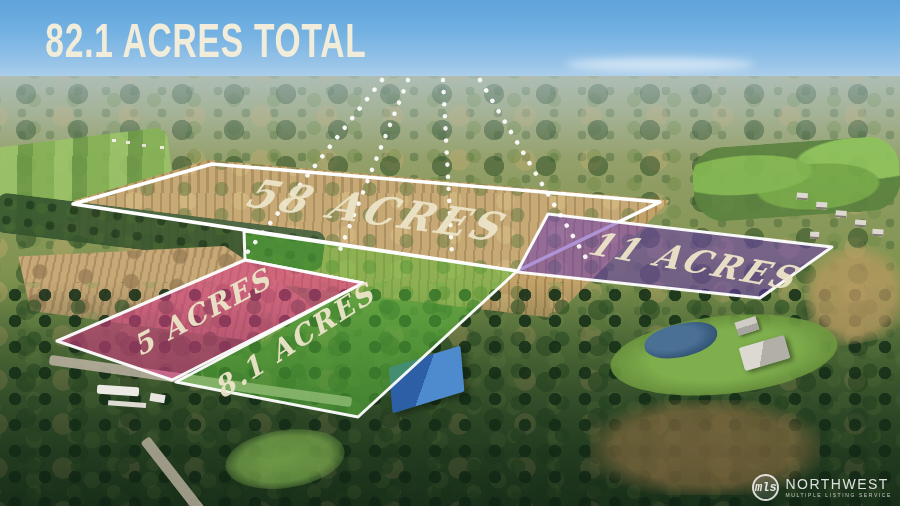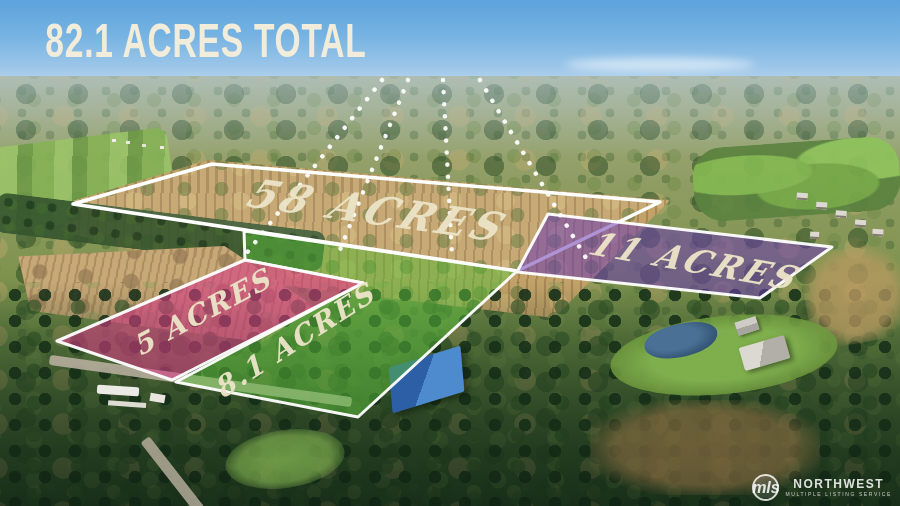--- a/index.html
+++ b/index.html
@@ -116,22 +116,22 @@
   
   .title{position:absolute;left:0;top:14px;width:900px;color:#f2edda;}
   .title-text{display:inline-block;font-size:43px;font-weight:700;letter-spacing:1px;
     transform:scale(.78,1.1);transform-origin:center top;white-space:nowrap;}
 
   
   .watermark{position:absolute;right:8px;bottom:5px;display:flex;align-items:center;
     gap:6px;color:rgba(255,255,255,.85);}
   .wm-circle{width:27px;height:27px;border:2px solid rgba(255,255,255,.8);border-radius:50%;
     display:flex;align-items:center;justify-content:center;background:rgba(255,255,255,.12);}
-  .wm-mono{font-family:Liberation Sans, sans-serif;font-style:italic;font-weight:bold;font-size:16px;line-height:1;}
-  .wm-brand{font-size:12px;font-weight:700;letter-spacing:1.5px;line-height:1.05;text-align:center;}
+  .wm-mono{font-family:Liberation Mono, monospace;font-style:italic;font-weight:bold;font-size:12px;line-height:1;}
+  .wm-brand{font-size:14px;font-weight:400;letter-spacing:1.5px;line-height:1.05;}
   .wm-tag{font-size:5px;letter-spacing:1.6px;opacity:.85;}
 </style>
 </head>
 <body>
 
 <div class="stage">
 
   <div class="sky"></div>
   <div class="cloud"></div>
   <div class="terrain"></div>

